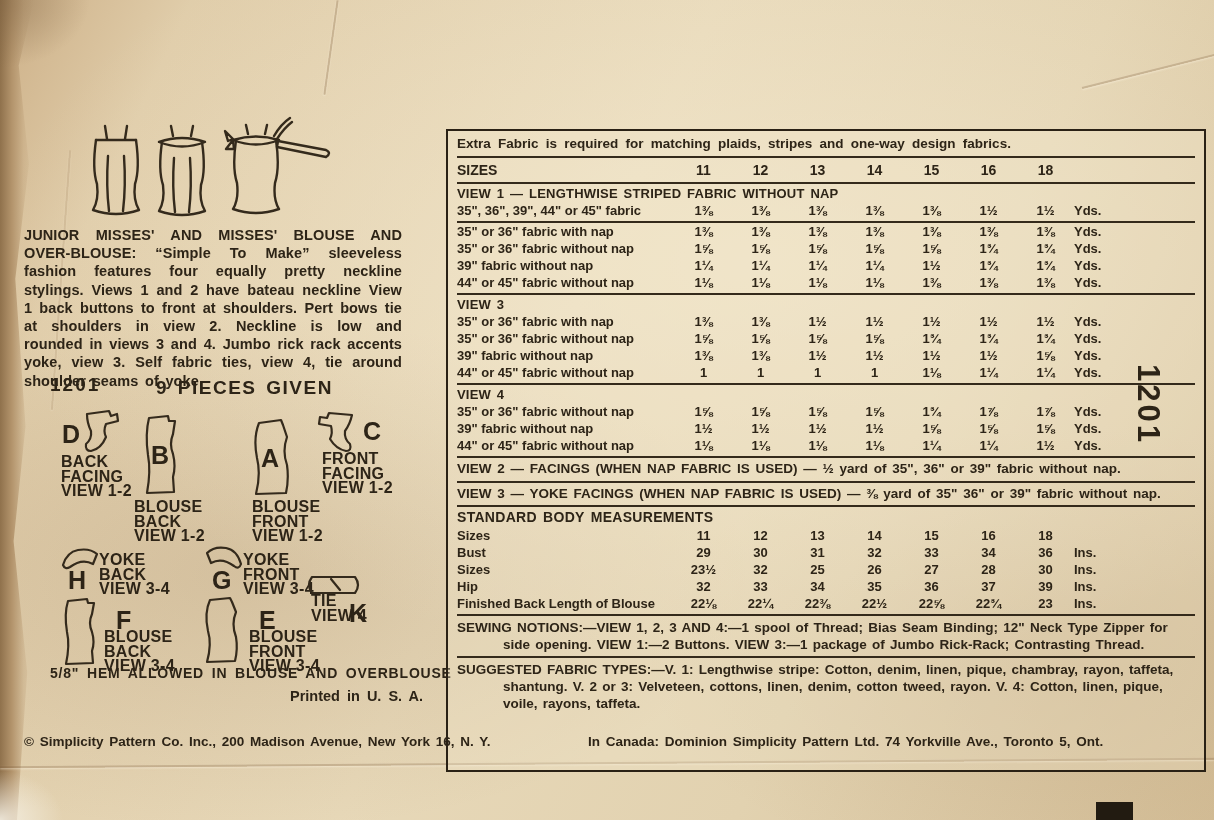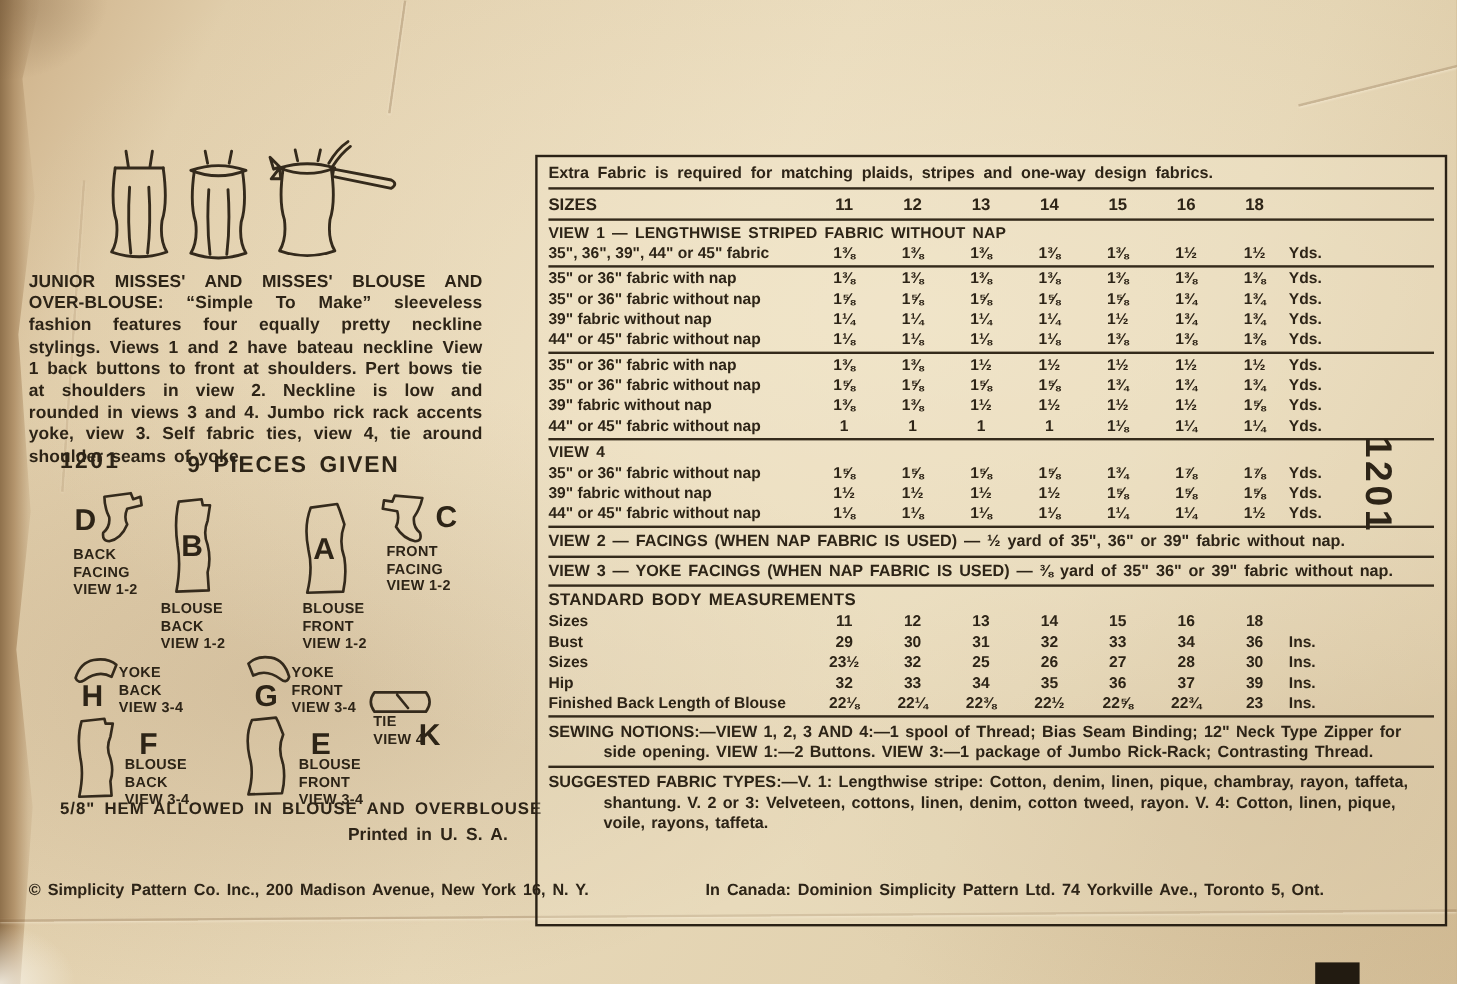--- a/index.html
+++ b/index.html
@@ -34,21 +34,21 @@
   
   .illus{position:absolute;left:86px;top:106px;}
   .illus path{fill:none;stroke:#342a1c;stroke-width:2.4;stroke-linecap:round;stroke-linejoin:round;}
   .desc{position:absolute;left:24px;top:226px;width:378px;margin:0;
     font-size:14.5px;font-weight:700;line-height:18.2px;text-align:justify;word-spacing:2.5px;letter-spacing:.1px;}
   .pnum{position:absolute;left:50px;top:374px;font-size:19px;font-weight:700;letter-spacing:2px;}
   .pgiven{position:absolute;left:156px;top:377px;font-size:19px;font-weight:700;letter-spacing:1.5px;word-spacing:3px;}
   .piece svg{position:absolute;}
   .piece svg path{fill:none;stroke:#342a1c;stroke-width:2.2;stroke-linejoin:round;stroke-linecap:round;}
   .pletter{position:absolute;font-size:25px;font-weight:700;line-height:1;}
-  .plabel{position:absolute;font-size:12px;font-weight:700;line-height:14.5px;letter-spacing:.3px;white-space:nowrap;}
+  .plabel{position:absolute;font-size:16px;font-weight:700;line-height:14.5px;letter-spacing:.3px;white-space:nowrap;}
   .hem-note{position:absolute;left:50px;top:665px;font-size:14px;font-weight:700;letter-spacing:.8px;word-spacing:3px;}
   .printed{position:absolute;left:290px;top:688px;font-size:14.5px;font-weight:700;word-spacing:3px;}
 
   
   .fabric-panel{position:absolute;left:446px;top:85px;width:760px;height:643px;
     border:2.5px solid #2a2115;box-sizing:border-box;padding:2px 9px 4px;
     background:rgba(243,231,205,.30);margin-top:44px;}
   .rule{border-bottom:2px solid #342a1b;}
   .t-note{font-size:13.5px;font-weight:700;line-height:22px;word-spacing:3.5px;padding-bottom:1px;}
   .grow{display:grid;grid-template-columns:218px repeat(7,57px) 1fr;font-size:13px;font-weight:700;line-height:17px;align-items:baseline;}
@@ -285,20 +285,21 @@
         <span class="val">1⅛</span>
         <span class="val">1⅛</span>
         <span class="val">1⅜</span>
         <span class="val">1⅜</span>
         <span class="val">1⅜</span>
         <span class="unit">Yds.</span>
       </div>
   </div>
 
   <div class="sec">
+    <div class="sec-h">VIEW 3</div>
     <div class="grow">
         <span class="lab">35" or 36" fabric with nap</span>
         <span class="val">1⅜</span>
         <span class="val">1⅜</span>
         <span class="val">1½</span>
         <span class="val">1½</span>
         <span class="val">1½</span>
         <span class="val">1½</span>
         <span class="val">1½</span>
         <span class="unit">Yds.</span>

